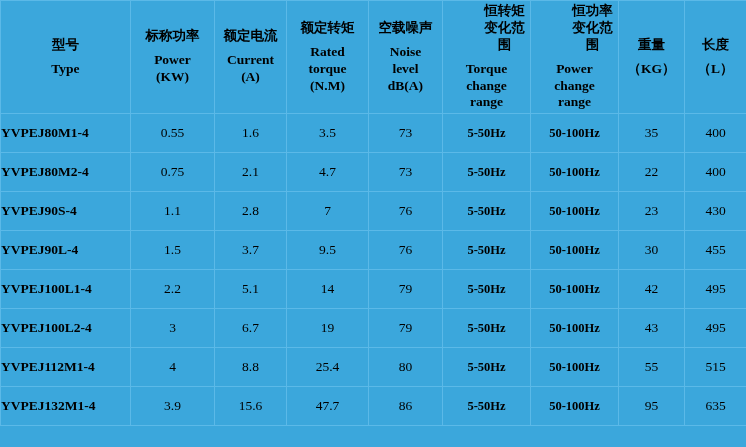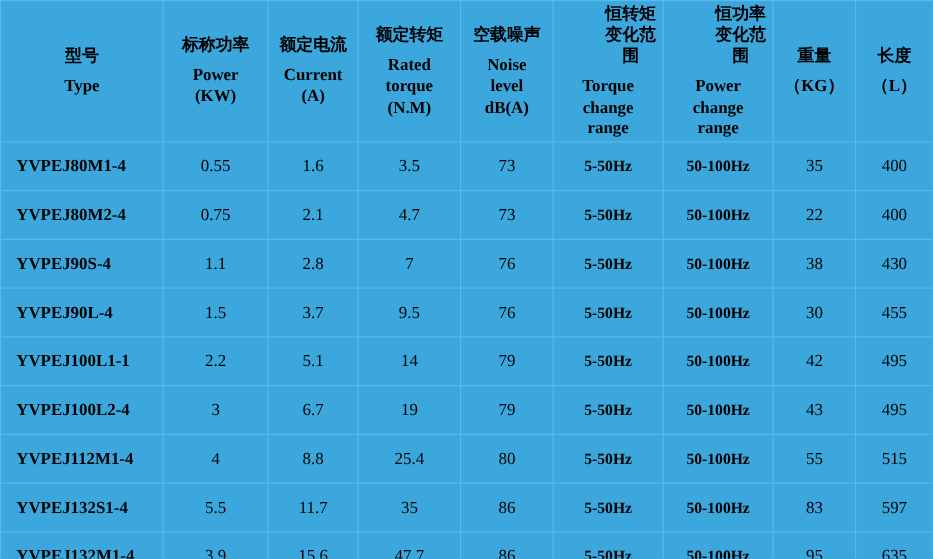--- a/index.html
+++ b/index.html
@@ -59,21 +59,21 @@
     display: block;
   }
   #spec-table tbody td {
     height: 38px;
     font-size: 13.5px;
     padding: 0 2px;
   }
   #spec-table tbody td.type {
     font-weight: bold;
     text-align: left;
-    padding-left: 12px;
+    padding-left: 0;
     white-space: nowrap;
   }
   #spec-table tbody td.small {
     font-size: 12.5px;
     font-weight: bold;
   }
 </style>
 </head>
 <body>
 
@@ -181,36 +181,36 @@
       <td>400</td>
     </tr>
     <tr>
       <td class="type">YVPEJ90S-4</td>
       <td>1.1</td>
       <td>2.8</td>
       <td>7</td>
       <td>76</td>
       <td class="small">5-50Hz</td>
       <td class="small">50-100Hz</td>
-      <td>38</td>
+      <td>23</td>
       <td>430</td>
     </tr>
     <tr>
       <td class="type">YVPEJ90L-4</td>
       <td>1.5</td>
       <td>3.7</td>
       <td>9.5</td>
       <td>76</td>
       <td class="small">5-50Hz</td>
       <td class="small">50-100Hz</td>
       <td>30</td>
       <td>455</td>
     </tr>
     <tr>
-      <td class="type">YVPEJ100L1-1</td>
+      <td class="type">YVPEJ100L1-4</td>
       <td>2.2</td>
       <td>5.1</td>
       <td>14</td>
       <td>79</td>
       <td class="small">5-50Hz</td>
       <td class="small">50-100Hz</td>
       <td>42</td>
       <td>495</td>
     </tr>
     <tr>
@@ -229,31 +229,20 @@
       <td>4</td>
       <td>8.8</td>
       <td>25.4</td>
       <td>80</td>
       <td class="small">5-50Hz</td>
       <td class="small">50-100Hz</td>
       <td>55</td>
       <td>515</td>
     </tr>
     <tr>
-      <td class="type">YVPEJ132S1-4</td>
-      <td>5.5</td>
-      <td>11.7</td>
-      <td>35</td>
-      <td>86</td>
-      <td class="small">5-50Hz</td>
-      <td class="small">50-100Hz</td>
-      <td>83</td>
-      <td>597</td>
-    </tr>
-    <tr>
       <td class="type">YVPEJ132M1-4</td>
       <td>3.9</td>
       <td>15.6</td>
       <td>47.7</td>
       <td>86</td>
       <td class="small">5-50Hz</td>
       <td class="small">50-100Hz</td>
       <td>95</td>
       <td>635</td>
     </tr>

